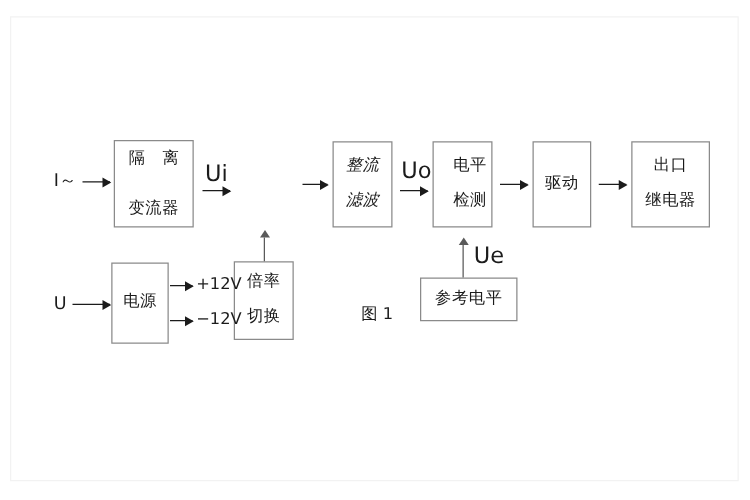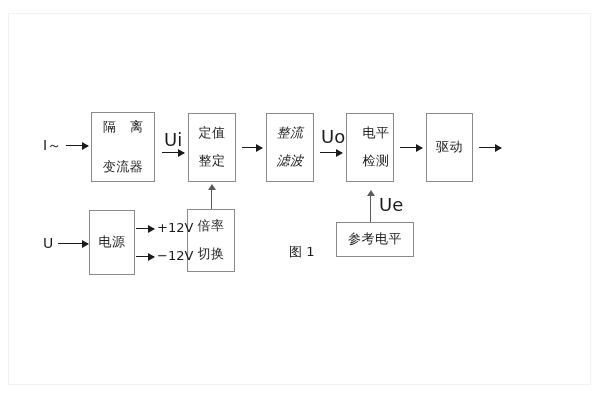--- a/index.html
+++ b/index.html
@@ -102,39 +102,39 @@
   <div class="arrow-h" style="left:66px; top:145px; width:22px;"></div>
 
   <div class="label inlabel" style="left:43px; top:236px;">U</div>
   <div class="arrow-h" style="left:58px; top:243px; width:30px;"></div>
 
   <div class="box" style="left:91px; top:112px; width:64px; height:70px;gap:12px;">
     <span class="ln spaced line1">隔 离</span>
     <span class="ln">变流器</span>
   </div>
 
-  <div class="box" style="left:188px; top:113px; width:48px; height:69px;">
-    <span class="ln line1">定值</span>
-    <span class="ln">整定</span>
-  </div>
 
   <div class="box" style="left:266px; top:113px; width:48px; height:69px;font-style:italic;">
     <span class="ln line1">整流</span>
     <span class="ln">滤波</span>
   </div>
 
   <div class="box" style="left:346px; top:113px; width:48px; height:69px;padding-left:12px;">
     <span class="ln line1">电平</span>
     <span class="ln">检测</span>
   </div>
 
   <div class="box single" style="left:426px; top:113px; width:47px; height:69px;">
     <span class="ln line1">驱动</span>
   </div>
 
+  <div class="box" style="left:505px; top:113px; width:63px; height:69px;">
+    <span class="ln line1">出口</span>
+    <span class="ln">继电器</span>
+  </div>
 
   <div class="label sig" style="left:164px; top:131px;">Ui</div>
   <div class="arrow-h" style="left:162px; top:152px; width:22px;"></div>
 
   <div class="arrow-h" style="left:242px; top:147px; width:20px;"></div>
 
   <div class="label sig" style="left:321px; top:128px;">Uo</div>
   <div class="arrow-h" style="left:320px; top:152px; width:22px;"></div>
 
   <div class="arrow-h" style="left:400px; top:147px; width:22px;"></div>

